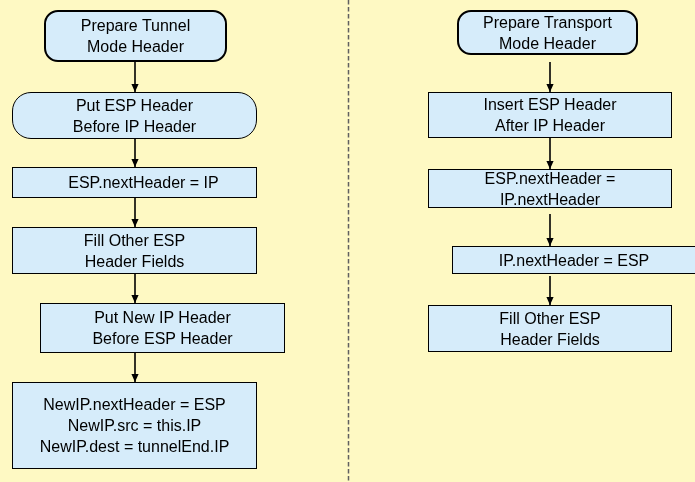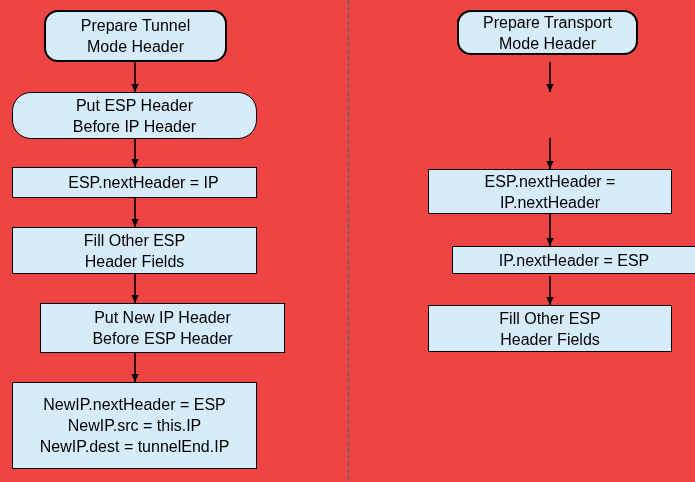--- a/index.html
+++ b/index.html
@@ -8,21 +8,21 @@
     --arrow: #000000;
     --divider: #606060;
     --text: #000000;
   }
   * { margin: 0; padding: 0; box-sizing: border-box; }
   html, body { background: #ffffff; }
   .canvas {
     position: relative;
     width: 695px;
     height: 482px;
-    background: #ef4444;
+    background: #fef9c3;
     font-family: "Liberation Sans", sans-serif;
     overflow: hidden;
   }
   .connectors {
     position: absolute;
     left: 0; top: 0;
     width: 695px; height: 482px;
     pointer-events: none;
   }
   .connectors line.arrow {
@@ -55,21 +55,21 @@
   
   .n-t0 { left: 44px;  top: 10px;  width: 183px; height: 52px; }
   .n-t1 { left: 12px;  top: 92px;  width: 245px; height: 47px; border-radius: 19px; }
   .n-t2 { left: 12px;  top: 167px; width: 245px; height: 31px; padding-left: 18px; }
   .n-t3 { left: 12px;  top: 227px; width: 245px; height: 47px; }
   .n-t4 { left: 12px;  top: 303px; width: 245px; height: 50px; margin-left: 28px; }
   .n-t5 { left: 12px;  top: 382px; width: 245px; height: 87px; }
   
   .n-x0 { left: 457px; top: 10px;  width: 181px; height: 45px; }
   .n-x1 { left: 428px; top: 92px;  width: 244px; height: 46px; }
-  .n-x2 { left: 428px; top: 169px; width: 244px; height: 45px; }
+  .n-x2 { left: 428px; top: 169px; width: 244px; height: 39px; }
   .n-x3 { left: 452px; top: 246px; width: 244px; height: 28px; }
   .n-x4 { left: 428px; top: 305px; width: 244px; height: 47px; }
 </style>
 </head>
 <body>
 
 <div class="canvas">
 
   <svg class="connectors" width="695" height="482" viewBox="0 0 695 482" xmlns="http://www.w3.org/2000/svg">
     <defs>
@@ -100,19 +100,21 @@
   <div class="node n-t3">Fill Other ESP
 Header Fields</div>
   <div class="node n-t4">Put New IP Header
 Before ESP Header</div>
   <div class="node n-t5">NewIP.nextHeader = ESP
 NewIP.src = this.IP
 NewIP.dest = tunnelEnd.IP</div>
 
   <div class="node start n-x0">Prepare Transport
 Mode Header</div>
+  <div class="node n-x1">Insert ESP Header
+After IP Header</div>
   <div class="node n-x2">ESP.nextHeader =
 IP.nextHeader</div>
   <div class="node n-x3">IP.nextHeader = ESP</div>
   <div class="node n-x4">Fill Other ESP
 Header Fields</div>
 
 </div>
 
 </body></html>

